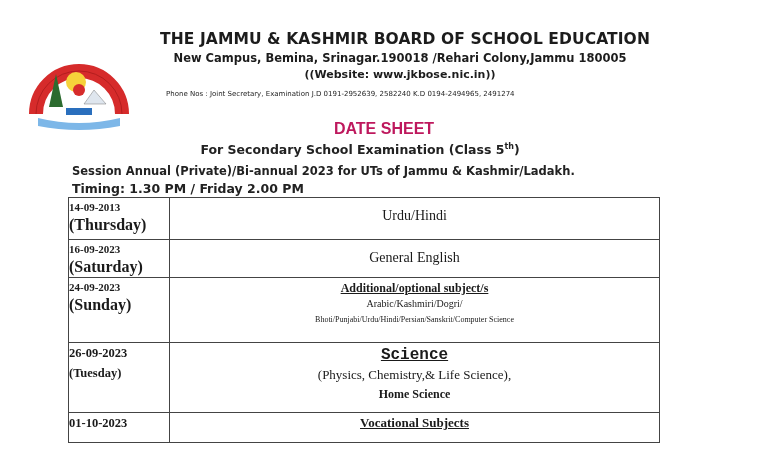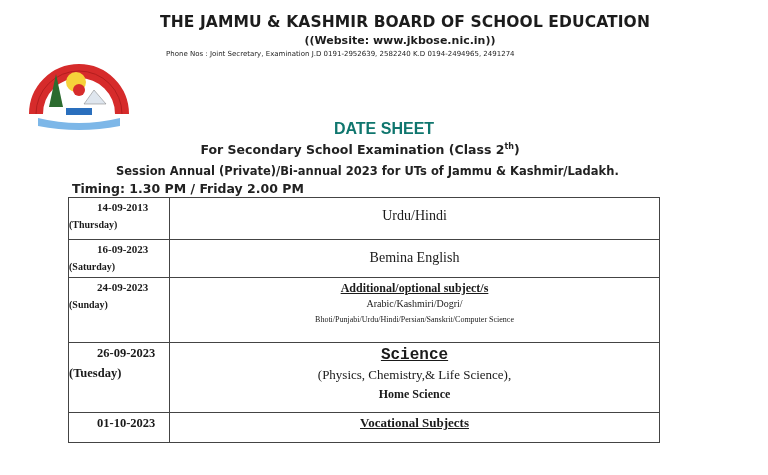--- a/index.html
+++ b/index.html
@@ -5,53 +5,53 @@
   html, body { margin: 0; padding: 0; }
   body {
     width: 768px; height: 475px; overflow: hidden;
     background: #ffffff; position: relative;
     font-family: "Liberation Serif", serif; color: #1a1a1a;
   }
   .logo {
     position: absolute; left: 24px; top: 52px; width: 110px; height: 80px;
   }
   .header {
-    position: absolute; left: 160px; top: 13px; width: 480px; text-align: center;
+    position: absolute; left: 160px; top: 30px; width: 480px; text-align: center;
     font-family: "DejaVu Sans", sans-serif; color: #1c1c1c;
   }
   .h-title { font-size: 15.5px; font-weight: bold; letter-spacing: 0.1px; white-space: nowrap; }
   .h-addr { font-size: 11.5px; font-weight: bold; margin-top: 3px; white-space: nowrap; }
   .h-web { font-size: 11px; font-weight: bold; margin-top: 3px; white-space: nowrap; }
-  .h-phone { font-size: 7px; margin-top: 3px; white-space: nowrap; text-align: left; padding-left: 6px; }
+  .h-phone { font-size: 7px; margin-top: 9px; white-space: nowrap; text-align: left; padding-left: 6px; }
   .ds-title {
     position: absolute; left: 0; width: 768px; top: 120px; text-align: center;
-    font-family: "Liberation Sans", sans-serif; font-weight: bold; font-size: 16px; color: #0f766e;
+    font-family: "Liberation Sans", sans-serif; font-weight: bold; font-size: 16px; color: #be185d;
   }
   .ds-sub {
     position: absolute; left: 0; width: 720px; top: 142px; text-align: center;
     font-family: "DejaVu Sans", sans-serif; font-weight: bold; font-size: 12.5px; color: #222;
   }
   .ds-sub sup { font-size: 8px; }
   .ds-session {
     position: absolute; left: 72px; top: 164px;
-    font-family: "DejaVu Sans", sans-serif; font-weight: bold; font-size: 11.5px; color: #222; white-space: nowrap; margin-left: 44px;
+    font-family: "DejaVu Sans", sans-serif; font-weight: bold; font-size: 11.5px; color: #222; white-space: nowrap;
   }
   .ds-timing {
     position: absolute; left: 72px; top: 181px;
     font-family: "DejaVu Sans", sans-serif; font-weight: bold; font-size: 12.5px; color: #222; white-space: nowrap;
   }
   table.sheet {
     position: absolute; left: 68px; top: 197px; width: 592px;
     border-collapse: collapse; border: 1.5px solid #333;
   }
   table.sheet td { border: 1.5px solid #444; vertical-align: top; padding: 0; }
   td.date-cell { width: 100px; padding: 2px 0 0 5px; font-weight: bold; }
   td.subj-cell { text-align: center; }
-  .date { font-size: 11px; line-height: 18px; margin-left: 28px; }
-  .day { font-size: 10px; line-height: 18px; }
+  .date { font-size: 11px; line-height: 18px; }
+  .day { font-size: 16px; line-height: 18px; }
   .date.lg, .day.lg { font-size: 12.5px; line-height: 20px; }
   .subj-main { font-size: 14px; padding-top: 10px; }
   .subj-line { font-size: 13px; line-height: 19px; }
   .subj-head { font-size: 12px; font-weight: bold; text-decoration: underline; line-height: 16px; }
   .subj-head.big { font-size: 16px; line-height: 20px; }
   .subj-small { font-size: 10px; line-height: 16px; }
   .subj-tiny { font-size: 8px; line-height: 16px; }
   .subj-bold { font-size: 12px; font-weight: bold; line-height: 20px; }
 </style>
 </head>
@@ -63,47 +63,48 @@
   <circle cx="52" cy="30" r="10" fill="#f6d23a"></circle>
   <circle cx="55" cy="38" r="6" fill="#d62b2b"></circle>
   <polygon points="32,22 25,55 39,55" fill="#2c6b2f"></polygon>
   <polygon points="60,52 70,38 82,52" fill="#dfe6ee" stroke="#777" stroke-width="0.5"></polygon>
   <rect x="42" y="56" width="26" height="7" fill="#2a6fbd"></rect>
   <path d="M14 66 Q55 76 96 66 L96 74 Q55 82 14 74 Z" fill="#7db7e8"></path>
 </svg>
 
 <div class="header">
   <div class="h-title">THE JAMMU &amp; KASHMIR BOARD OF SCHOOL EDUCATION</div>
+  <div class="h-addr">New Campus, Bemina, Srinagar.190018 /Rehari Colony,Jammu 180005</div>
   <div class="h-web">((Website: www.jkbose.nic.in))</div>
   <div class="h-phone">Phone Nos : Joint Secretary, Examination J.D 0191-2952639, 2582240 K.D 0194-2494965, 2491274</div>
 </div>
 
 <div class="ds-title">DATE SHEET</div>
-<div class="ds-sub"><span>For Secondary School Examination (Class 2</span><sup>th</sup><span>)</span></div>
+<div class="ds-sub"><span>For Secondary School Examination (Class 5</span><sup>th</sup><span>)</span></div>
 <div class="ds-session">Session Annual (Private)/Bi-annual 2023 for UTs of Jammu &amp; Kashmir/Ladakh.</div>
 <div class="ds-timing">Timing: 1.30 PM / Friday 2.00 PM</div>
 
 <table class="sheet">
   <tbody>
       <tr style="height:42px;">
     <td class="date-cell">
       <div class="date">14-09-2013</div>
       <div class="day">(Thursday)</div>
     </td>
     <td class="subj-cell">
       <div class="subj-main">Urdu/Hindi</div>
     </td>
   </tr>
   <tr style="height:38px;">
     <td class="date-cell">
       <div class="date">16-09-2023</div>
       <div class="day">(Saturday)</div>
     </td>
     <td class="subj-cell">
-      <div class="subj-main">Bemina  English</div>
+      <div class="subj-main">General  English</div>
     </td>
   </tr>
   <tr style="height:65px;">
     <td class="date-cell">
       <div class="date">24-09-2023</div>
       <div class="day">(Sunday)</div>
     </td>
     <td class="subj-cell">
       <div class="subj-head" style="padding-top:2px;text-align:center;">Additional/optional subject/s</div>
       <div class="subj-small">Arabic/Kashmiri/Dogri/</div>

